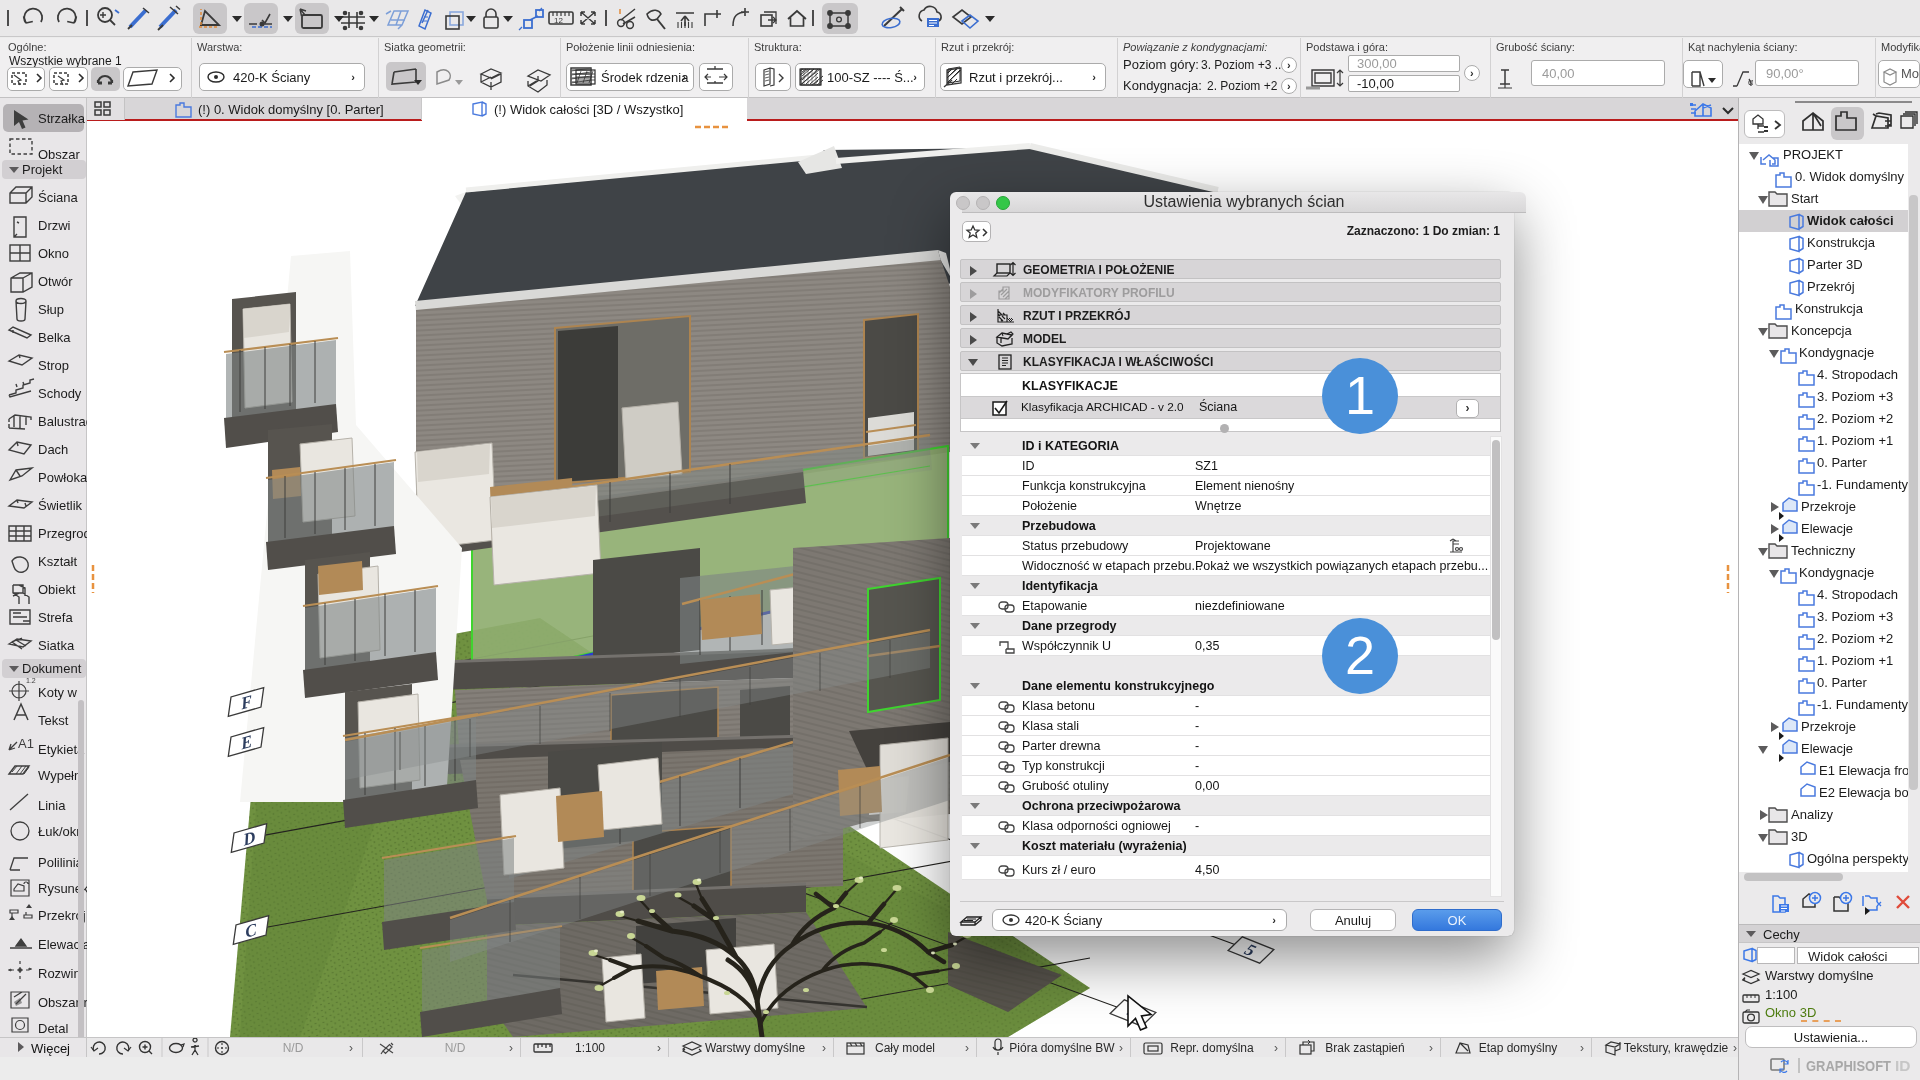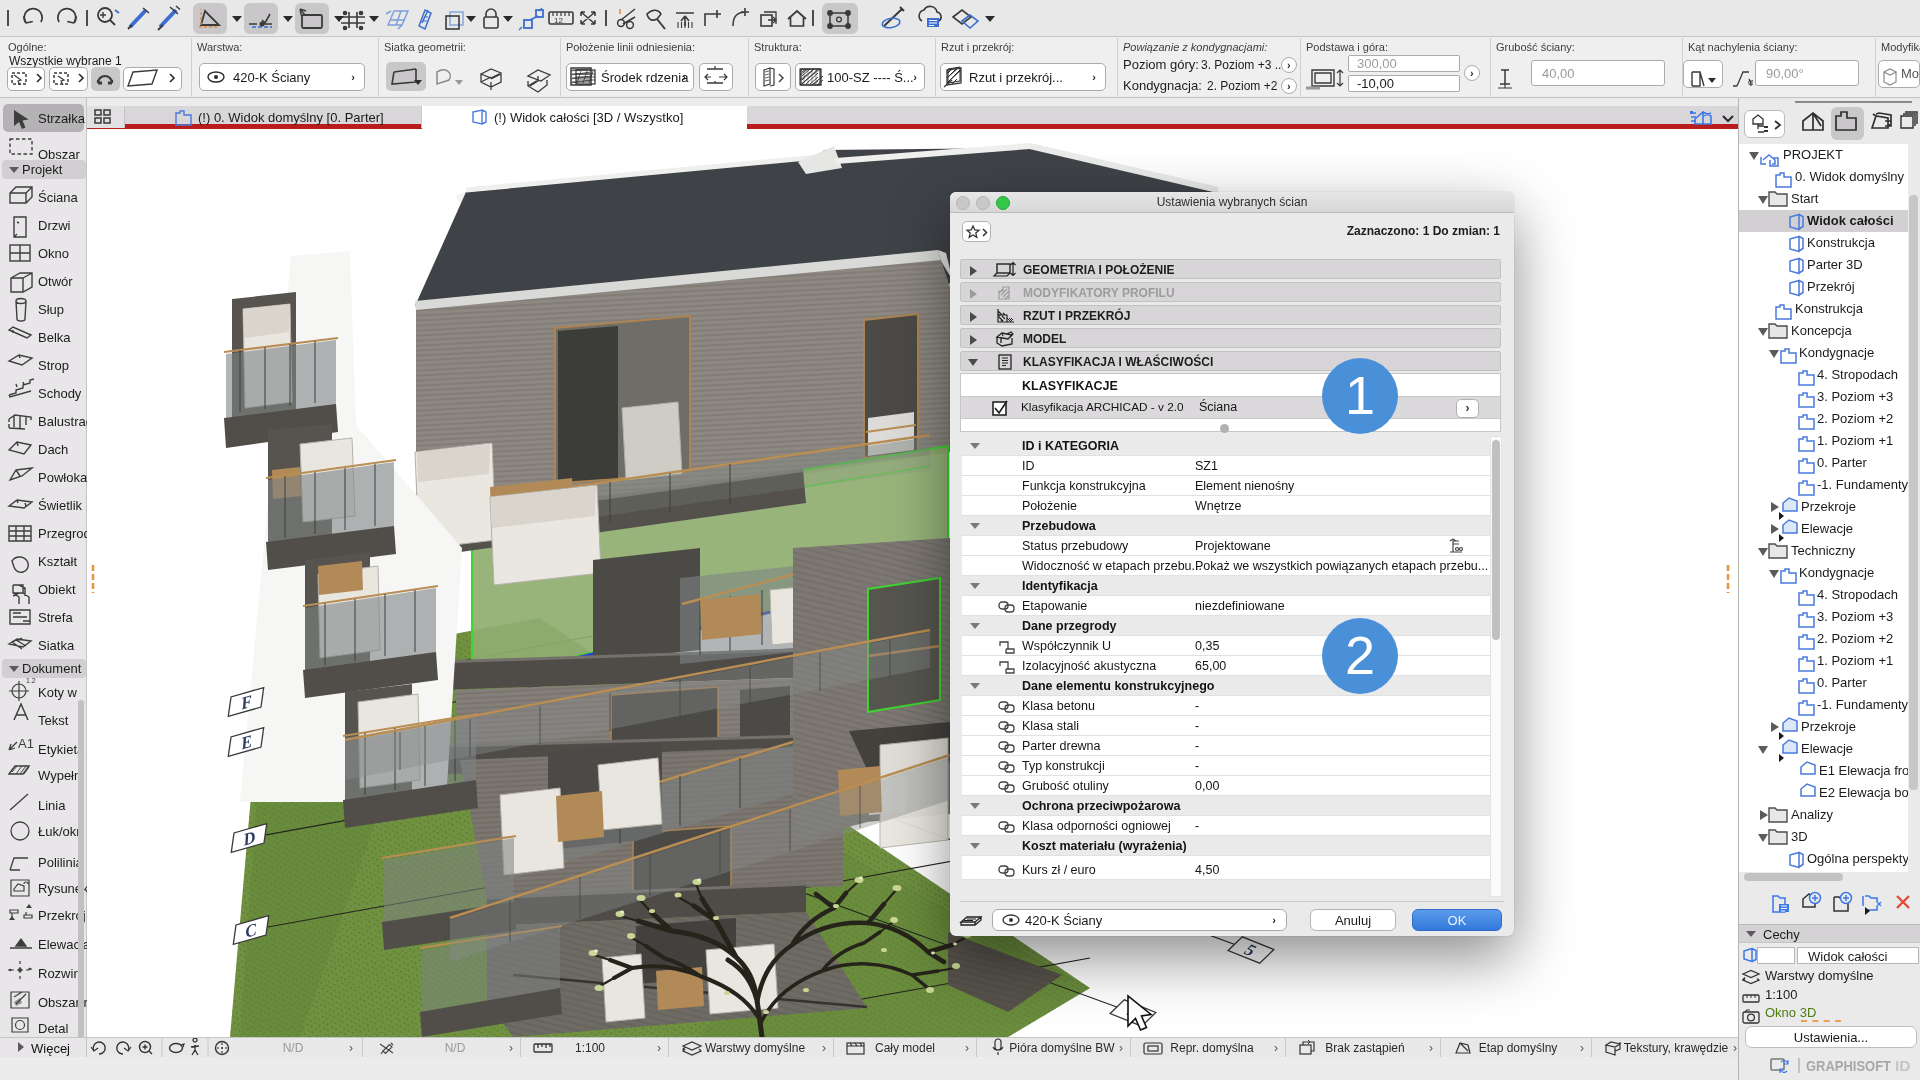--- a/index.html
+++ b/index.html
@@ -15,21 +15,21 @@
   
   #optbar { left:0; top:38px; width:1920px; height:60px; background:#f0eff0; border-bottom:1px solid #c2c1c2; }
   .sec { position:absolute; top:0; height:60px; border-left:1px solid #d2d1d2; }
   .seclbl { position:absolute; top:3px; left:6px; font-size:11px; color:#3d3d3d; white-space:nowrap; }
   .wfield { position:absolute; background:#fff; border:1px solid #ababab; border-radius:5px; font-size:13px; color:#1a1a1a; display:flex; align-items:center; white-space:nowrap; }
   .gbtn { position:absolute; background:#c9c7c9; border-radius:5px; }
   .wbtn { position:absolute; background:#fff; border:1px solid #ababab; border-radius:5px; }
   .chev { color:#2b2b2b; font-weight:bold; font-size:11px; }
 
   
-  #tabbar { left:87px; top:106px; width:1651px; height:23px; background:#d8d6d8; border-bottom:5px solid #b91c1c; }
+  #tabbar { left:87px; top:98px; width:1651px; height:23px; background:#d8d6d8; border-bottom:2px solid #b91c1c; }
 
   
   #leftpal { left:0; top:98px; width:87px; height:939px; background:#e8e6e8; border-right:1px solid #c6c5c6; }
   .ptool { position:absolute; left:0; width:87px; height:28px; font-size:13px; color:#1c1c1c; overflow:hidden; }
   .ptool span { position:absolute; left:38px; top:7px; white-space:nowrap; }
   .phead { position:absolute; left:2px; width:84px; height:19px; background:#d2cfd2; border-radius:4px; font-size:13px; color:#1c1c1c; }
   .phead span { position:absolute; left:20px; top:2px; font-weight:400; }
   .ptri { position:absolute; left:7px; top:7px; width:0; height:0; border-left:5px solid transparent; border-right:5px solid transparent; border-top:6px solid #5c5a5c; }
 
   
@@ -46,23 +46,23 @@
 
   
   #rightpanel { left:1738px; top:98px; width:182px; height:982px; background:#ebeaeb; border-left:1px solid #b5b4b5; }
   .tree { position:absolute; left:0px; top:46px; width:169px; height:728px; background:#ffffff; overflow:hidden; }
   .trow { position:absolute; left:0; width:169px; height:22px; font-size:13px; color:#1b1b1b; white-space:nowrap; }
   .trow span { position:absolute; top:3px; }
 
   
   #dlg { left:950px; top:192px; width:564px; height:744px; background:#ebeaeb; border-radius:6px;
          box-shadow:0 22px 60px rgba(0,0,0,.45), 0 0 1px rgba(0,0,0,.4); }
-  #dlgtitle { position:absolute; left:0; top:0; width:564px; height:21px; border-radius:6px 6px 0 0;
+  #dlgtitle { position:absolute; left:12px; top:0; width:564px; height:21px; border-radius:6px 6px 0 0;
       background:linear-gradient(#e8e7e8,#d8d7d8); border-bottom:1px solid #bdbcbd;
-      text-align:center; font-size:12px; font-weight:400; color:#2e2e2e; line-height:20px; }
+      text-align:center; font-size:16px; font-weight:400; color:#2e2e2e; line-height:20px; }
   .tl { position:absolute; top:4px; width:14px; height:14px; border-radius:50%; }
   .acc { position:absolute; left:10px; width:541px; height:20px; background:#d7d5d7; border:1px solid #c3c2c3; border-radius:2px; font-size:12px; font-weight:700; color:#1d1d1d; }
   .acc .t { position:absolute; left:62px; top:3px; }
   .acctri { position:absolute; left:9px; top:6px; width:0; height:0; border-top:5px solid transparent; border-bottom:5px solid transparent; border-left:7px solid #4a4a4a; }
   .prow { position:absolute; left:12px; width:528px; height:20px; font-size:12.5px; color:#141414; background:#fff; border-bottom:1px solid #e2e1e2; }
   .prow.hdr { background:#ebeaeb; font-weight:700; }
   .prow .lab { position:absolute; left:60px; top:3px; white-space:nowrap; }
   .prow .val { position:absolute; left:233px; top:3px; white-space:nowrap; }
   .hdrtri { position:absolute; left:8px; top:7px; width:0; height:0; border-left:5px solid transparent; border-right:5px solid transparent; border-top:6px solid #7a7a7a; }
 
@@ -1178,29 +1178,20 @@
       </div>
     <div class="prow" style="top:444px;">
         <svg width="26" height="20" style="position:absolute;left:33px;top:2px;">
           <g fill="none" stroke="#444" stroke-width="1.3">
             <path d="M5 8 v-4 h8 v4 m-2 3 h8 v4 h-8 v-4 m2 -3 v3"></path>
           </g>
         </svg>
         <span class="lab">Współczynnik U</span>
         <span class="val">0,35</span>
       </div>
-    <div class="prow" style="top:464px;">
-        <svg width="26" height="20" style="position:absolute;left:33px;top:2px;">
-          <g fill="none" stroke="#444" stroke-width="1.3">
-            <path d="M5 8 v-4 h8 v4 m-2 3 h8 v4 h-8 v-4 m2 -3 v3"></path>
-          </g>
-        </svg>
-        <span class="lab">Izolacyjność akustyczna</span>
-        <span class="val">65,00</span>
-      </div>
     <div class="prow hdr" style="top:484px;">
         <div class="hdrtri"></div>
         <span class="lab">Dane elementu konstrukcyjnego</span>
       </div>
     <div class="prow" style="top:504px;">
         <svg width="26" height="20" style="position:absolute;left:33px;top:2px;">
           <g fill="none" stroke="#444" stroke-width="1.3">
             <rect x="4" y="4" width="9" height="7" rx="3"></rect>
             <rect x="10" y="7" width="9" height="7" rx="3"></rect>
           </g>

